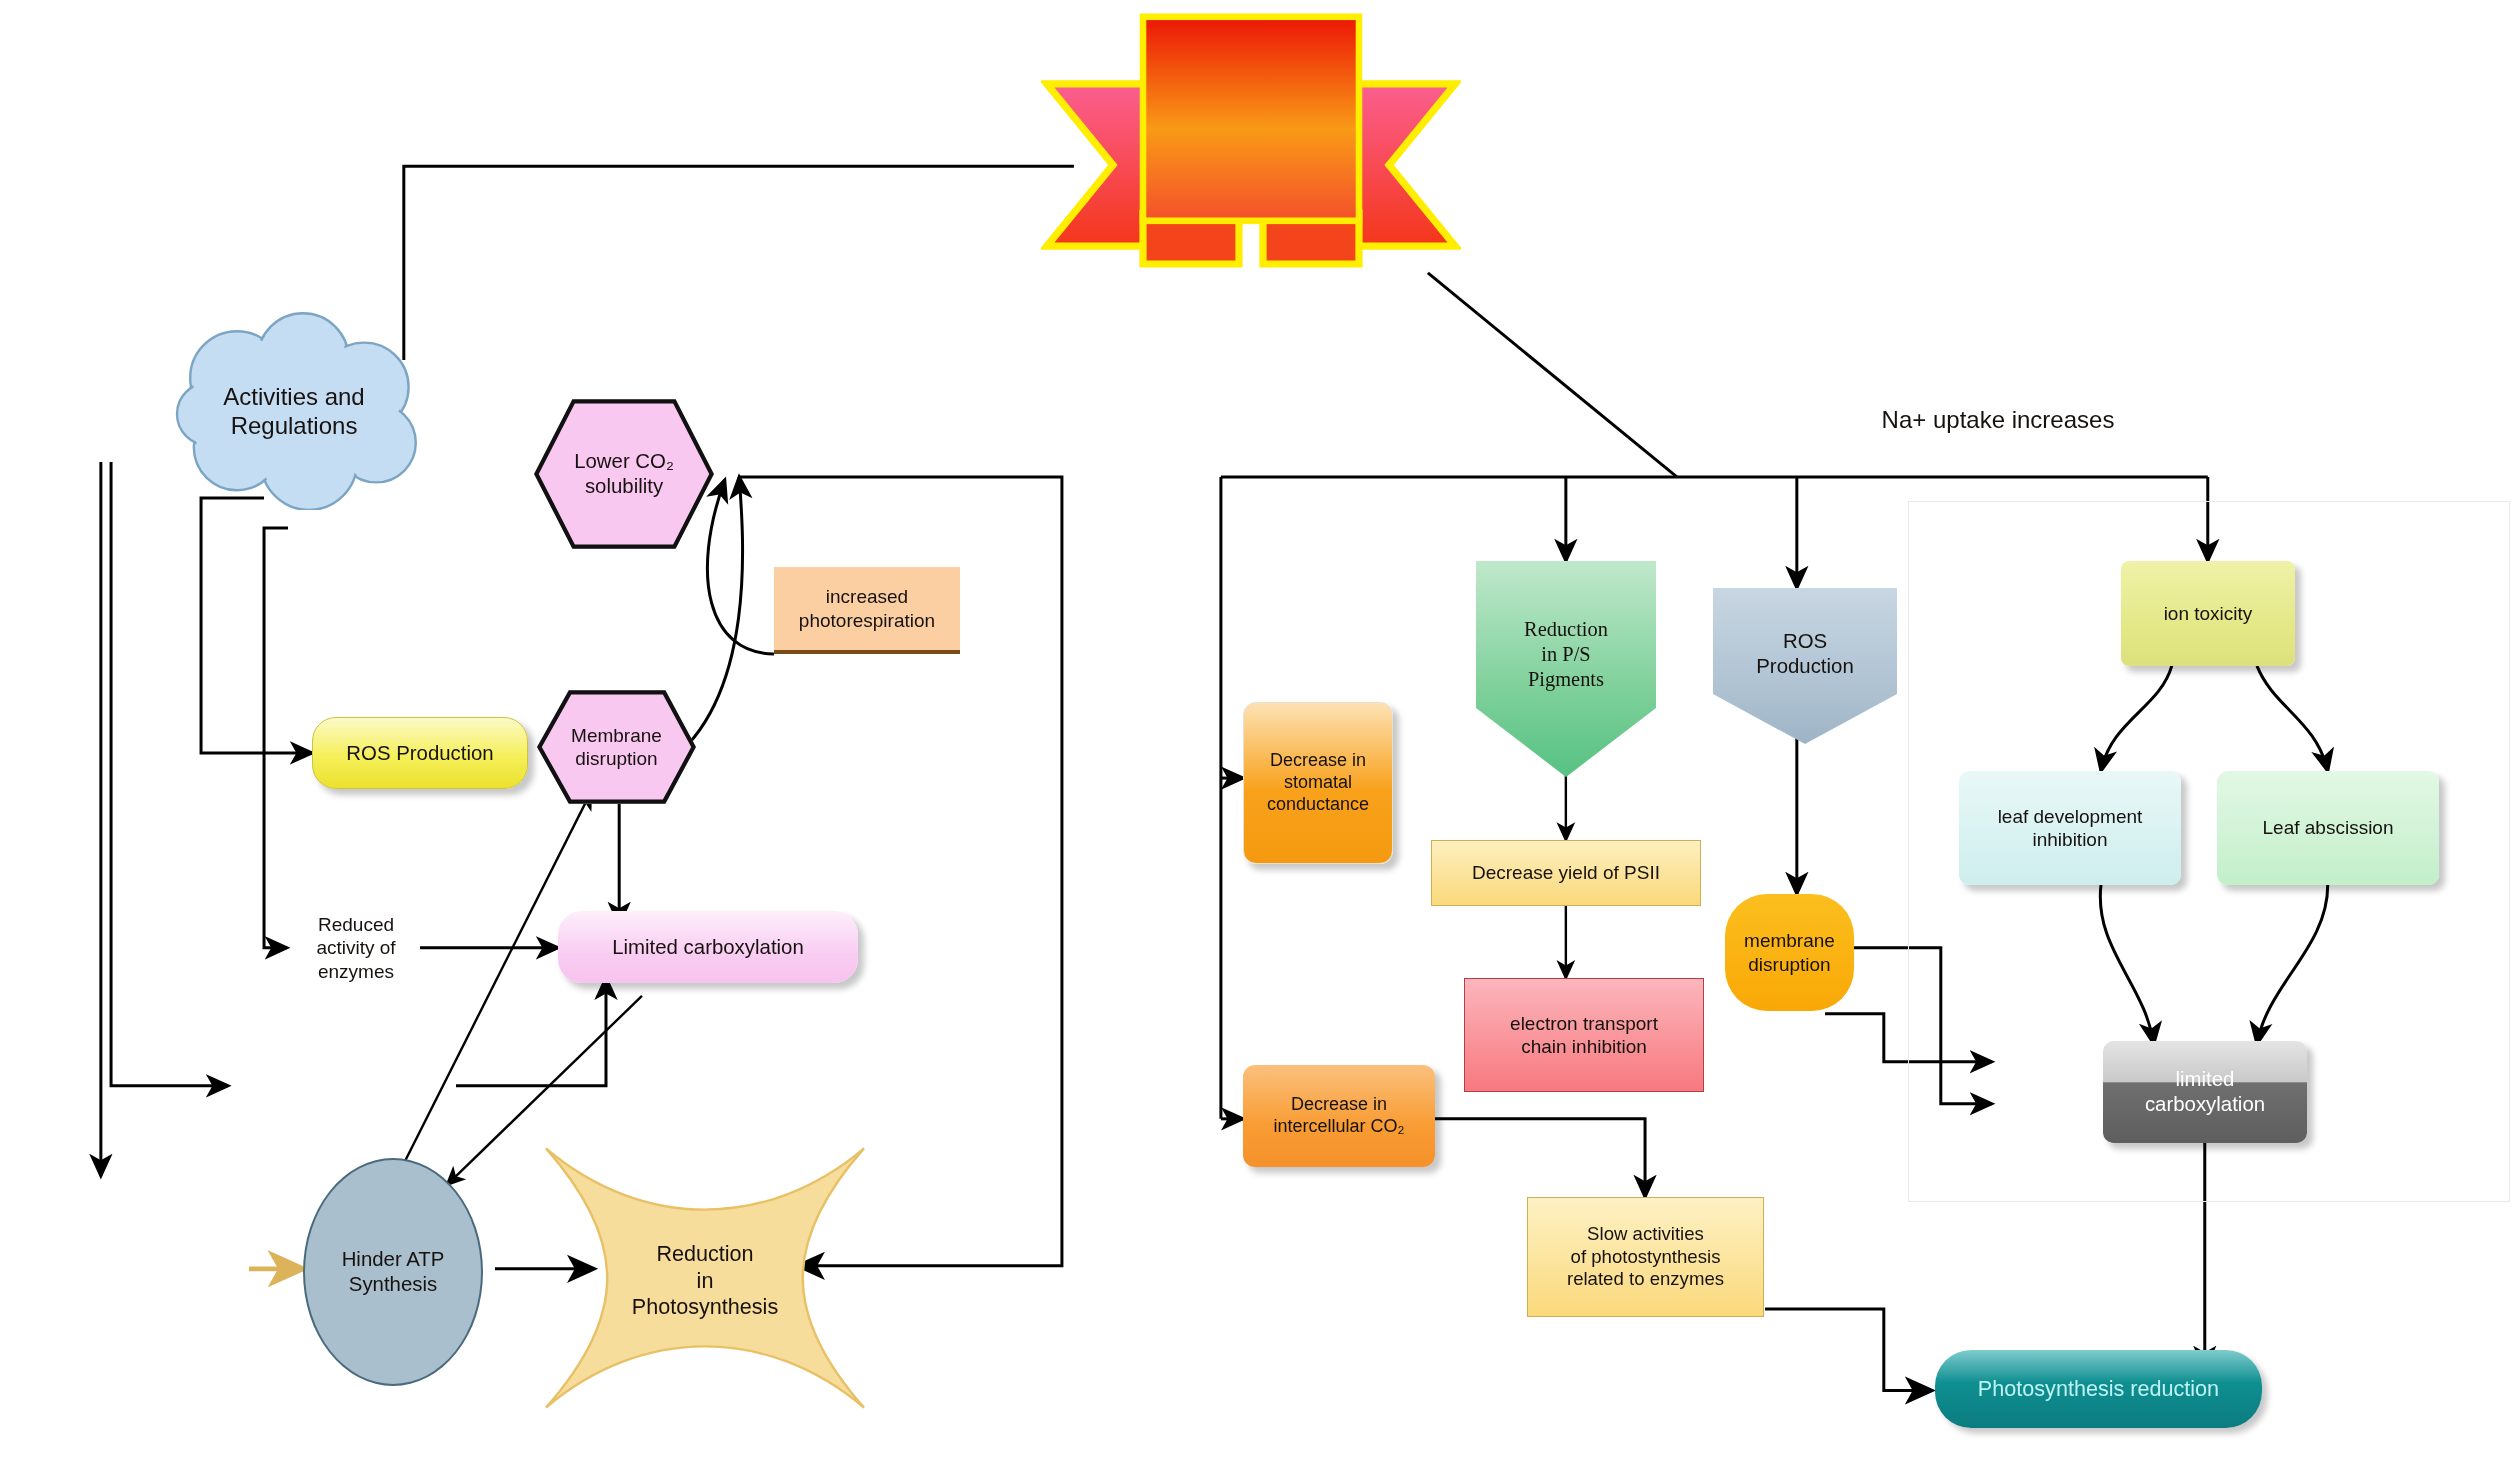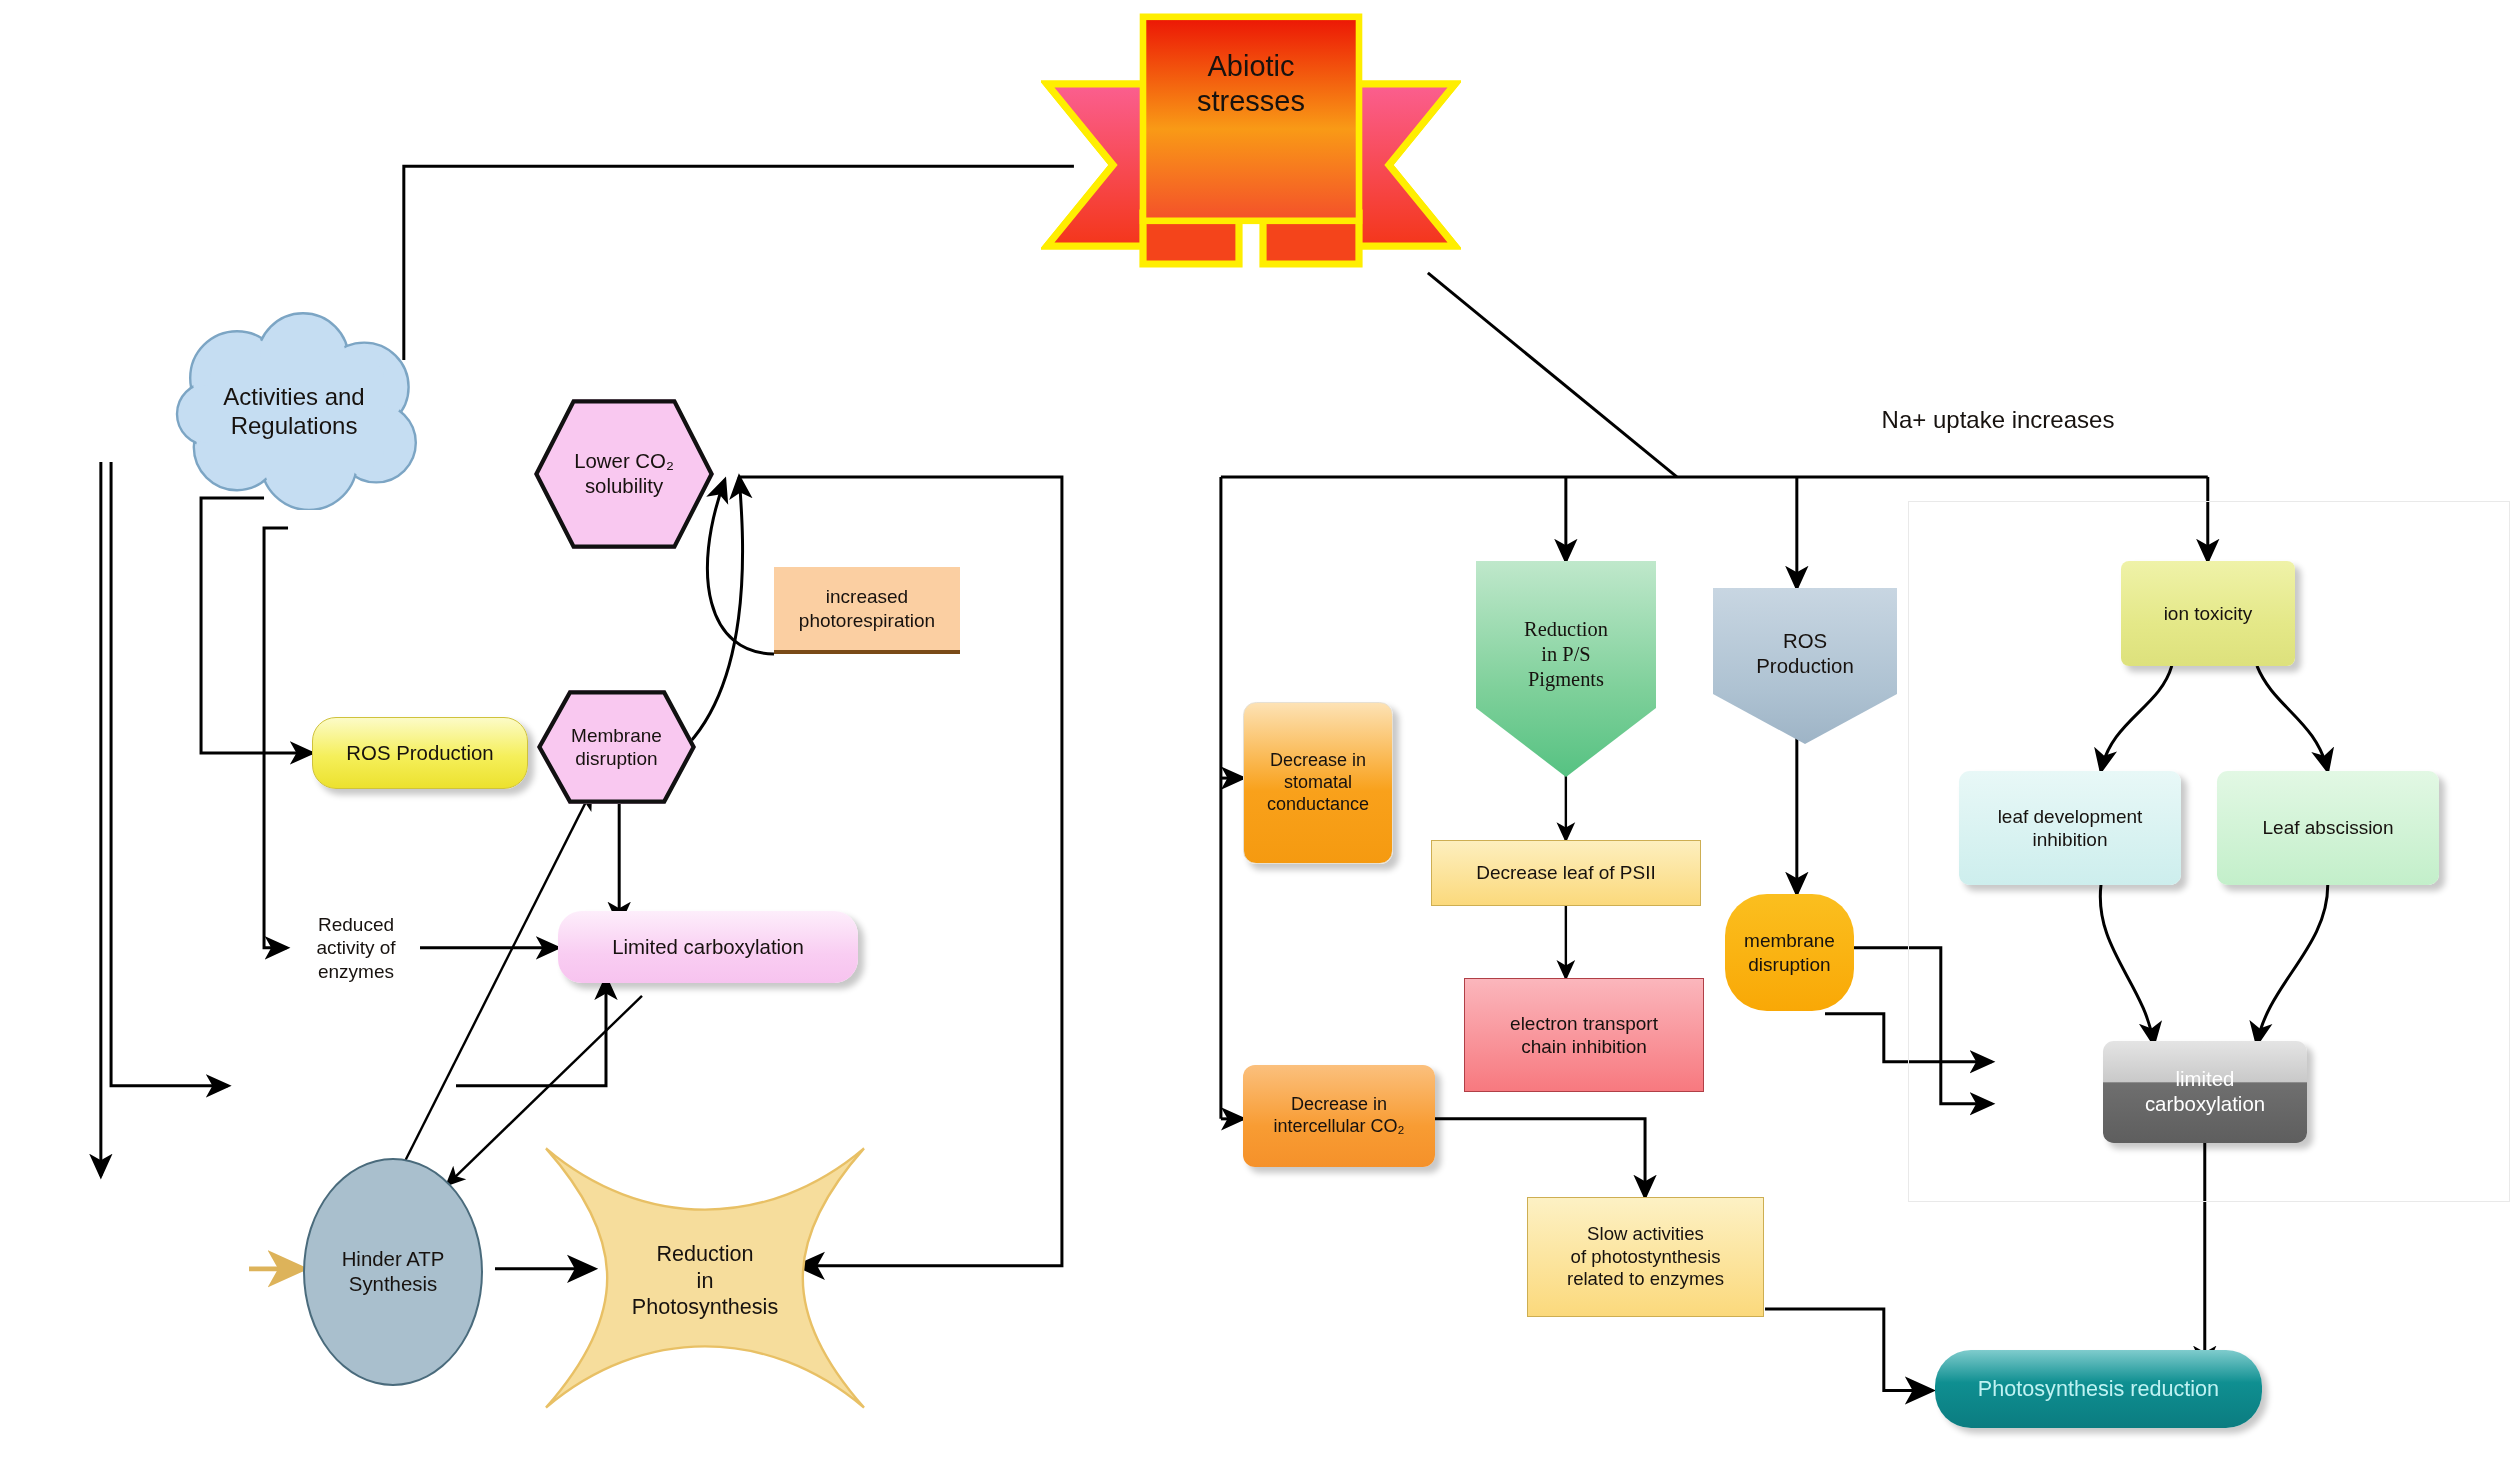--- a/index.html
+++ b/index.html
@@ -134,23 +134,20 @@
       <path d="M170,345 L330,345 L330,430 L170,430 Z" rx="20" fill="#f4441b" stroke="#ffee00" stroke-width="12"></path>
       <path d="M370,345 L530,345 L530,430 L370,430 Z" fill="#f4441b" stroke="#ffee00" stroke-width="12"></path>
 
       <linearGradient id="plaqueg" x1="0" y1="0" x2="0" y2="1">
         <stop offset="0%" stop-color="#ec1505"></stop>
           <stop offset="55%" stop-color="#f99a16"></stop>
           <stop offset="100%" stop-color="#f4502a"></stop>
       </linearGradient>
       <rect x="170" y="18" width="360" height="340" fill="url(#plaqueg)" stroke="#ffee00" stroke-width="11"></rect>
     </svg>
-    <div class="node" style="left:111px;top:18px;width:198px;height:120px;font-size:29px;">
-      <span>Abiotic stresses</span>
-    </div>
   </div>
 
   <div class="cloud-wrap" style="left:153px;top:312px;width:282px;height:198px;">
     <svg width="282" height="198" viewBox="0 0 470 330">
       <g fill="#c5ddf2" stroke="#7ca5c4" stroke-width="4">
         <circle cx="140" cy="110" r="78"></circle>
         <circle cx="250" cy="78" r="76"></circle>
         <circle cx="352" cy="125" r="74"></circle>
         <circle cx="372" cy="218" r="66"></circle>
         <circle cx="260" cy="250" r="80"></circle>
@@ -256,21 +253,21 @@
   <div class="node pentagon-down shadow-soft" style="left:1713px;top:588px;width:184px;height:156px;background:linear-gradient(180deg,#c8d6e2 0%,#aec2d2 65%,#9eb4c6 100%);font-size:20.4px;white-space:pre-line;">
     <span style="padding-bottom:25px;">ROS
 Production</span>
   </div>
 
   <div class="node hatch shadow-soft" style="left:2121px;top:561px;width:174px;height:105px;background:linear-gradient(180deg,#eff2a8 0%,#e4e888 60%,#dde17c 100%);border-radius:8px;font-size:19px;justify-content:flex-end;">
     <span>ion toxicity</span>
   </div>
 
   <div class="node" style="left:1431px;top:840px;width:270px;height:66px;background:linear-gradient(180deg,#fdefbe 0%,#fbd97c 100%);border:1.8px solid #cdae52;font-size:19px;">
-    <span>Decrease leaf of PSII</span>
+    <span>Decrease yield of PSII</span>
   </div>
 
   <div class="node" style="left:1464px;top:978px;width:240px;height:114px;background:linear-gradient(180deg,#fbb6bc 0%,#f7797f 100%);border:1.8px solid #b03f46;font-size:19px;white-space:pre-line;">
     <span>electron transport
 chain inhibition</span>
   </div>
 
   <div class="node" style="left:1725px;top:894px;width:129px;height:117px;background:linear-gradient(180deg,#fbbf1f 0%,#f9a806 100%);border-radius:42px;font-size:19px;white-space:pre-line;">
     <span>membrane
 disruption</span>

